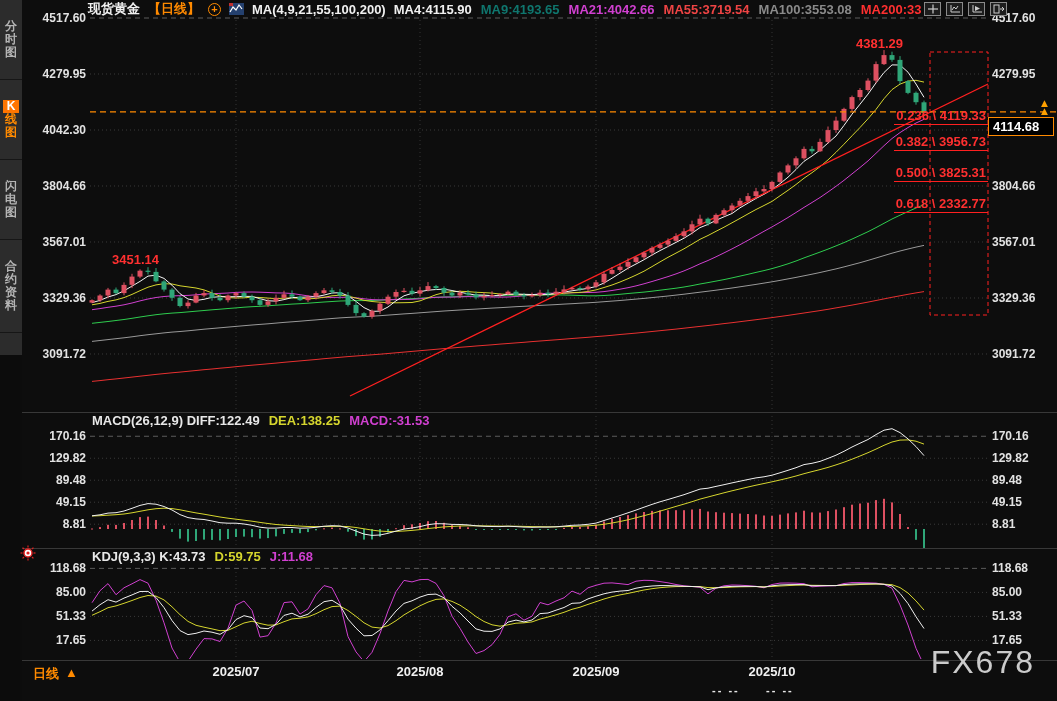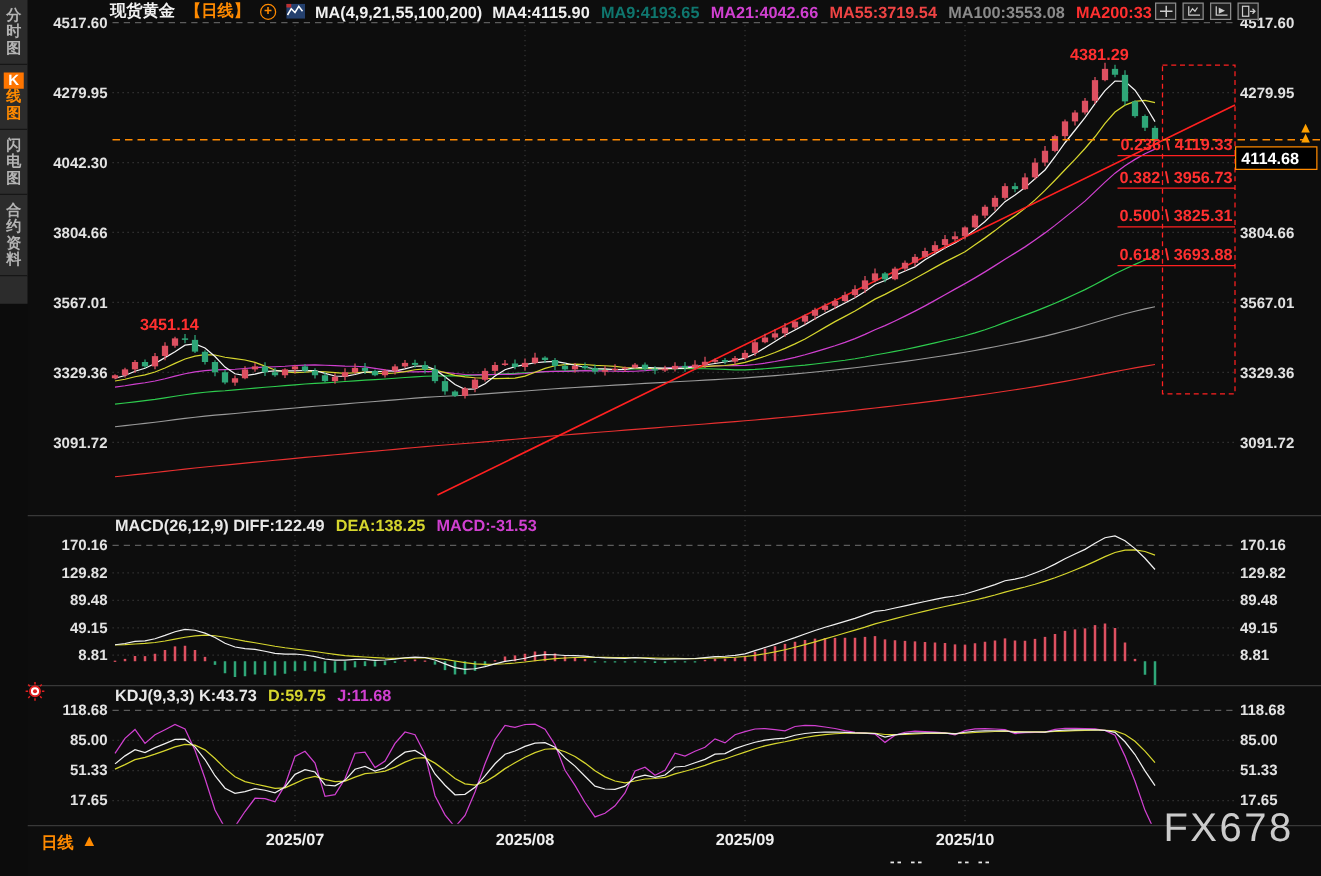--- a/index.html
+++ b/index.html
@@ -11,21 +11,21 @@
   .date-label{position:absolute;font:700 13px "Liberation Sans",sans-serif;color:#f0f0f0;text-align:center;width:80px}
   .fib-label{position:absolute;font:700 13px "Liberation Sans",sans-serif;color:#ff3030;border-bottom:1px solid #ff2020;padding:0 2px 1px 2px;white-space:nowrap}
   .peak-label{position:absolute;font:700 13px "Liberation Sans",sans-serif;color:#ff3030;white-space:nowrap}
   .topbar{position:absolute;left:88px;top:0;height:18px;display:flex;align-items:center;gap:8px;font:700 13px "Liberation Sans",sans-serif;color:#f0f0f0;white-space:nowrap}
   .period{color:#ff8a00}
   .circle-plus{display:inline-block;width:13px;height:13px;border:1px solid #ff8a00;border-radius:50%;color:#ff8a00;font:700 11px/11px "Liberation Sans",sans-serif;text-align:center}
   #ma-values{display:flex;gap:9px}
   #win-icons{position:absolute;right:50px;top:2px;display:flex;gap:5px}
   .wicon{width:17px;height:14px;border:1px solid #8a8a8a;background:#1d1d1d;display:flex;align-items:center;justify-content:center;cursor:pointer}
   .sidebar{position:absolute;left:0;top:0;width:22px;height:701px;background:#0c0c0c}
-  .side-item{width:22px;background:#2c2c2c;color:#b4b4b4;font:700 12px/13px "Liberation Sans",sans-serif;text-align:center;padding:6px 0;border-bottom:1px solid #161616;word-break:break-all;cursor:pointer}
+  .side-item{width:22px;background:#2c2c2c;color:#b4b4b4;font:700 12px/13px "Liberation Sans",sans-serif;text-align:center;padding:20px 0;border-bottom:1px solid #161616;word-break:break-all;cursor:pointer}
   .side-item.active{color:#ff8a00}
   .kchip{display:inline-block;width:16px;background:#ff7500;color:#fff}
   .side-fill{width:22px;height:22px;background:#2c2c2c}
   .panel-title{position:absolute;font:700 13px "Liberation Sans",sans-serif;color:#e8e8e8;display:flex;gap:9px;white-space:nowrap}
   .yellow{color:#d6d62e}.magenta{color:#d040d0}
   .price-box{position:absolute;left:988px;top:117px;width:66px;height:19px;border:1px solid #ff8a00;background:#000;color:#fff;font:700 13px/17px "Liberation Sans",sans-serif;padding-left:4px}
   .price-arrow{position:absolute;left:1041px;top:99px;color:#ffa000;font:9px/8px "DejaVu Sans",sans-serif;text-align:center}
   .xaxis-period{position:absolute;left:33px;top:665px;font:700 13px "Liberation Sans",sans-serif;color:#ff8a00;display:flex;gap:6px}
   .dashes{position:absolute;top:684px;color:#e8e8e8;font:700 11px "Liberation Sans",sans-serif;letter-spacing:2px}
   .watermark{position:absolute;right:22px;top:644px;font:400 32px "Liberation Sans",sans-serif;color:#cbcbcb;letter-spacing:2px}
@@ -449,21 +449,21 @@
       <div class="axis-label" style="left: 992px; top: 609.402px;">51.33</div>
       <div class="axis-label" style="left: 24px; top: 633.416px; width: 62px; text-align: right;">17.65</div>
       <div class="axis-label" style="left: 992px; top: 633.416px;">17.65</div>
       <div class="date-label" style="left: 196px; top: 664px;">2025/07</div>
       <div class="date-label" style="left: 380px; top: 664px;">2025/08</div>
       <div class="date-label" style="left: 556px; top: 664px;">2025/09</div>
       <div class="date-label" style="left: 732px; top: 664px;">2025/10</div>
       <div class="fib-label" style="right: 69px; top: 95.8491px; margin-top: 12px;">0.236 \ 4119.33</div>
       <div class="fib-label" style="right: 69px; top: 134.165px;">0.382 \ 3956.73</div>
       <div class="fib-label" style="right: 69px; top: 165.133px;">0.500 \ 3825.31</div>
-      <div class="fib-label" style="right: 69px; top: 196.103px;">0.618 \ 3693.88</div>
+      <div class="fib-label" style="right: 69px; top: 196.103px;">0.618 \ 2332.77</div>
     </div>
 
   <div class="topbar">
     <span>现货黄金</span>
     <span class="period">【日线】</span>
     <span class="circle-plus">+</span>
     <svg width="15" height="12">
       <rect x="0" y="0" width="15" height="12" fill="#24406e"></rect>
       <polyline points="1,9 4,4 7,7 10,2 13,6" stroke="#fff" stroke-width="1.2" fill="none"></polyline>
       <rect x="0" y="0" width="4" height="3" fill="#c03030"></rect>

